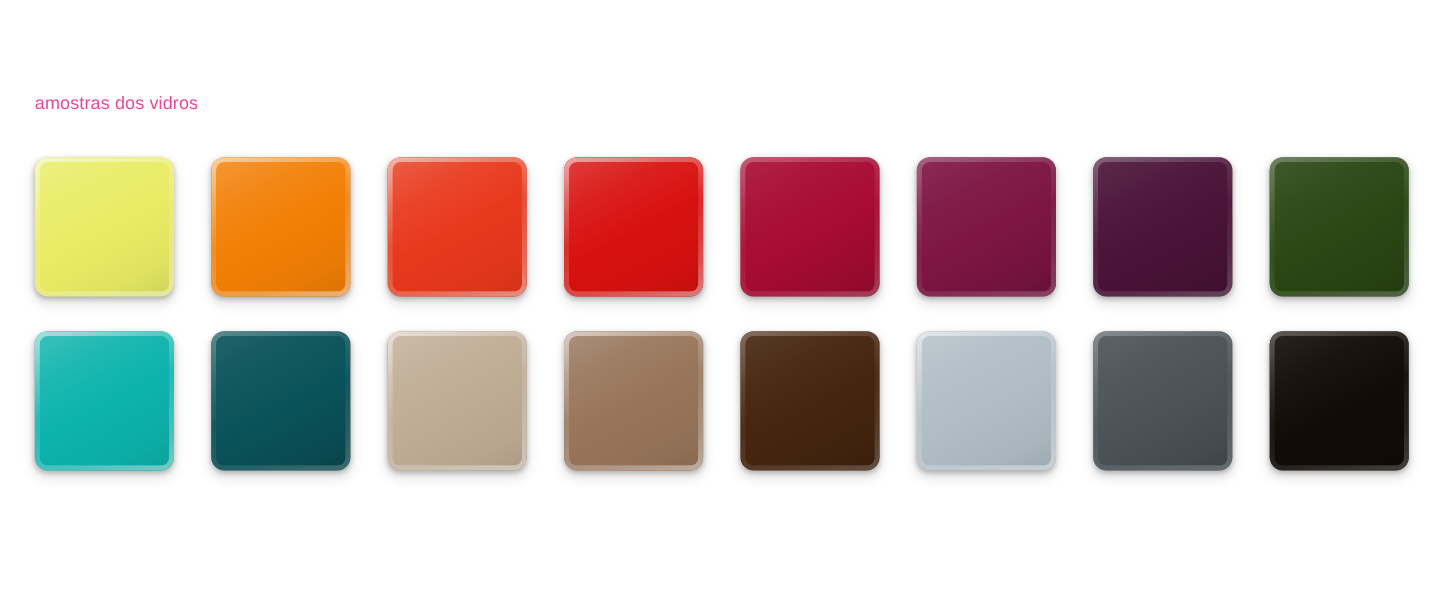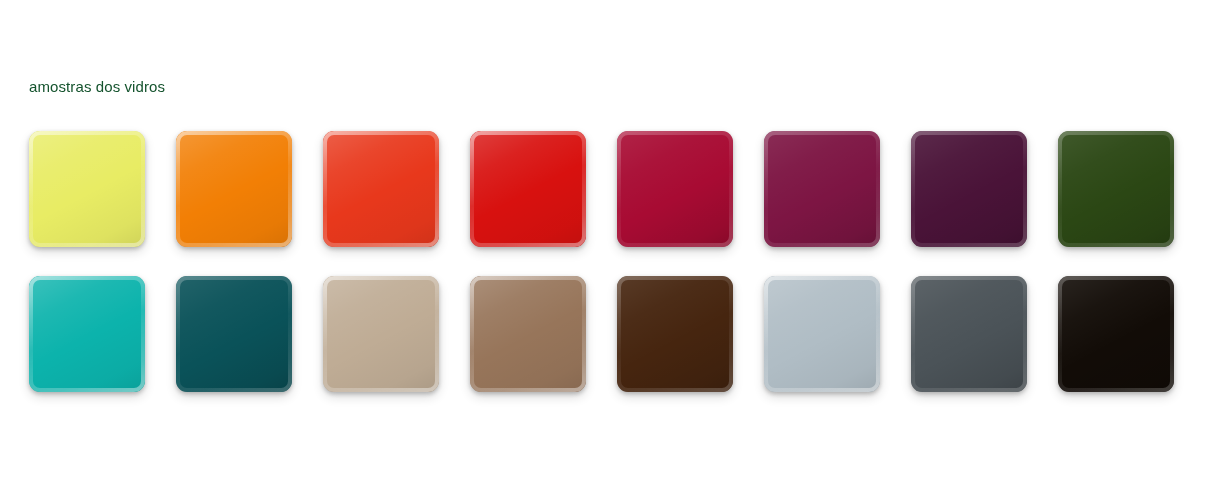--- a/index.html
+++ b/index.html
@@ -113,21 +113,21 @@
         rgba(255,255,255,0.10) 0%,
         rgba(255,255,255,0.035) 28%,
         rgba(255,255,255,0.00) 55%,
         rgba(0,0,0,0.10) 85%,
         rgba(0,0,0,0.20) 100%);
   }
 </style>
 </head>
 <body style="background: rgb(255, 255, 255);">
 
-<div id="page-title" style="color: #14532d;">amostras dos vidros</div>
+<div id="page-title" style="color: #ec4899;">amostras dos vidros</div>
 
 <div id="swatch-grid">
     <div class="swatch" title="amarelo" style="--c: #e8ec64;"></div>
     <div class="swatch" title="laranja" style="--c: #f27f05;"></div>
     <div class="swatch" title="vermelho-laranja" style="--c: #e8381c;"></div>
     <div class="swatch" title="vermelho" style="--c: #d8110f;"></div>
     <div class="swatch dark" title="carmim" style="--c: #a80b33;"></div>
     <div class="swatch dark" title="bordo" style="--c: #7d1543;"></div>
     <div class="swatch dark" title="beringela" style="--c: #4a1338;"></div>
     <div class="swatch dark" title="verde-escuro" style="--c: #2b4714;"></div>

